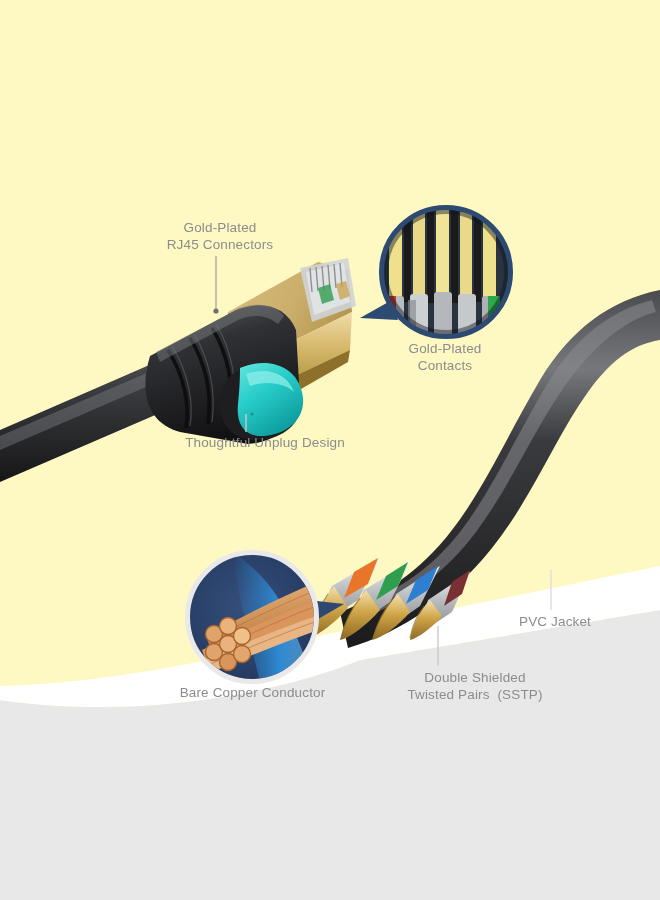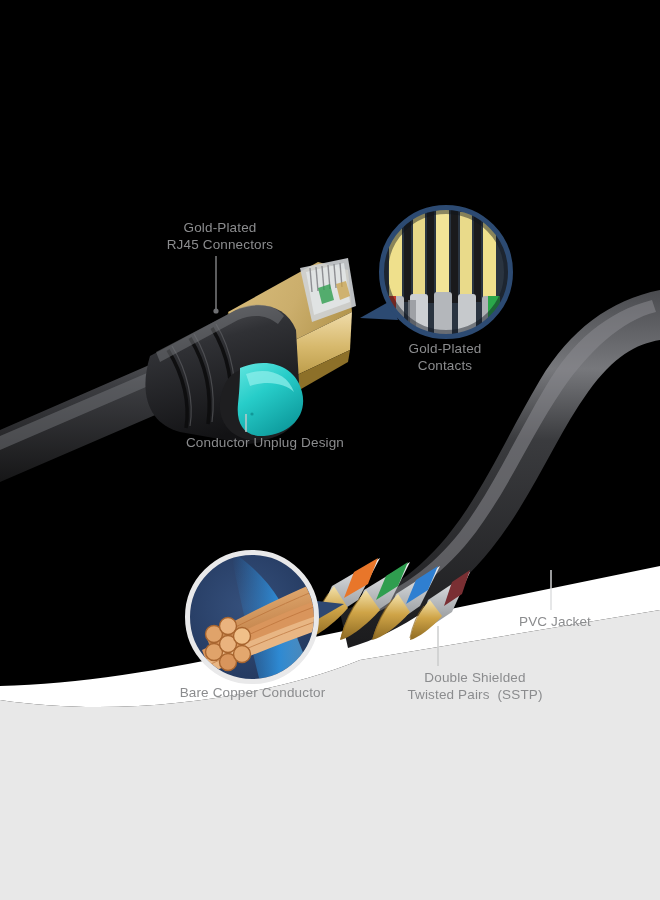--- a/index.html
+++ b/index.html
@@ -10,21 +10,21 @@
   body {
     width: 660px;
     height: 900px;
     overflow: hidden;
     font-family: "Liberation Sans", sans-serif;
   }
   #stage {
     position: relative;
     width: 660px;
     height: 900px;
-    background: #000000;
+    background: #fef9c3;
   }
   #art {
     position: absolute;
     left: 0;
     top: 0;
     width: 660px;
     height: 900px;
   }
   .label {
     position: absolute;
@@ -315,19 +315,19 @@
       <line x1="246" y1="414" x2="246" y2="432" stroke="#c9cacb" stroke-width="1.4"></line>
       <line x1="438" y1="626" x2="438" y2="666" stroke="#c9cacb" stroke-width="1.4"></line>
       <line x1="551" y1="570" x2="551" y2="610" stroke="#dcdddf" stroke-width="1.4"></line>
     </g>
   </svg>
 
   <div class="label lbl-rj45">Gold-Plated
 RJ45 Connectors</div>
   <div class="label lbl-contacts">Gold-Plated
 Contacts</div>
-  <div class="label lbl-unplug">Conductor Unplug Design</div>
+  <div class="label lbl-unplug">Thoughtful Unplug Design</div>
   <div class="label lbl-pairs">Double Shielded
 Twisted Pairs  (SSTP)</div>
   <div class="label lbl-copper">Bare Copper Conductor</div>
   <div class="label lbl-pvc">PVC Jacket</div>
 
 </div>
 
 </body></html>

